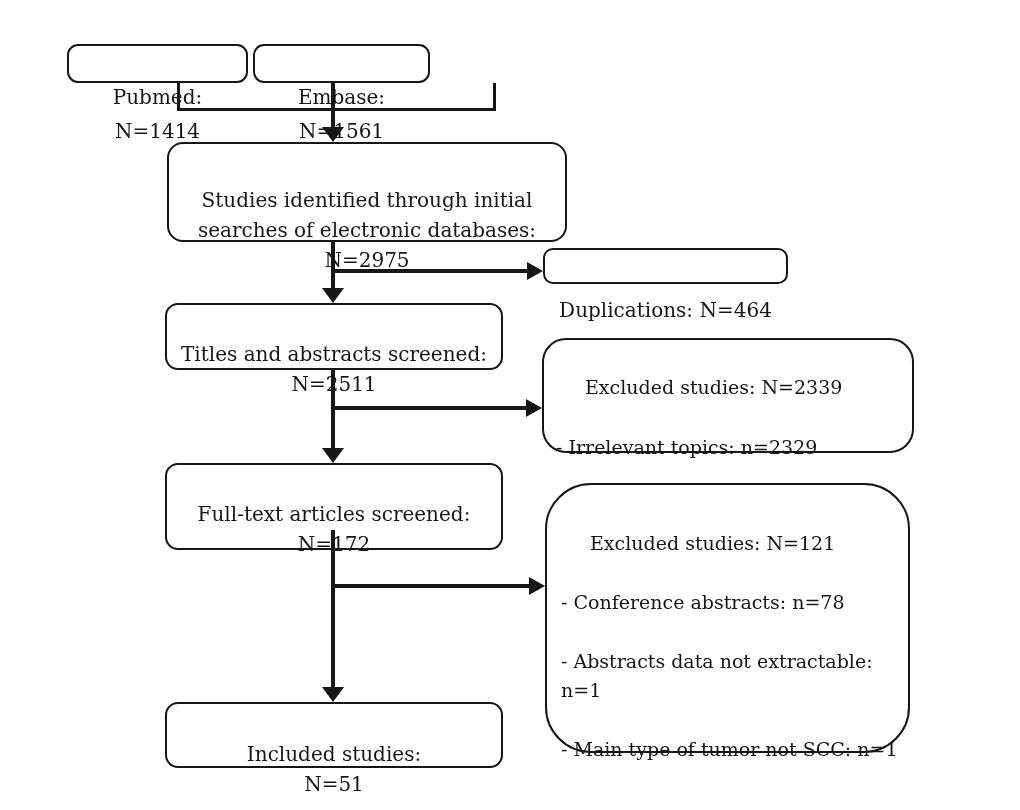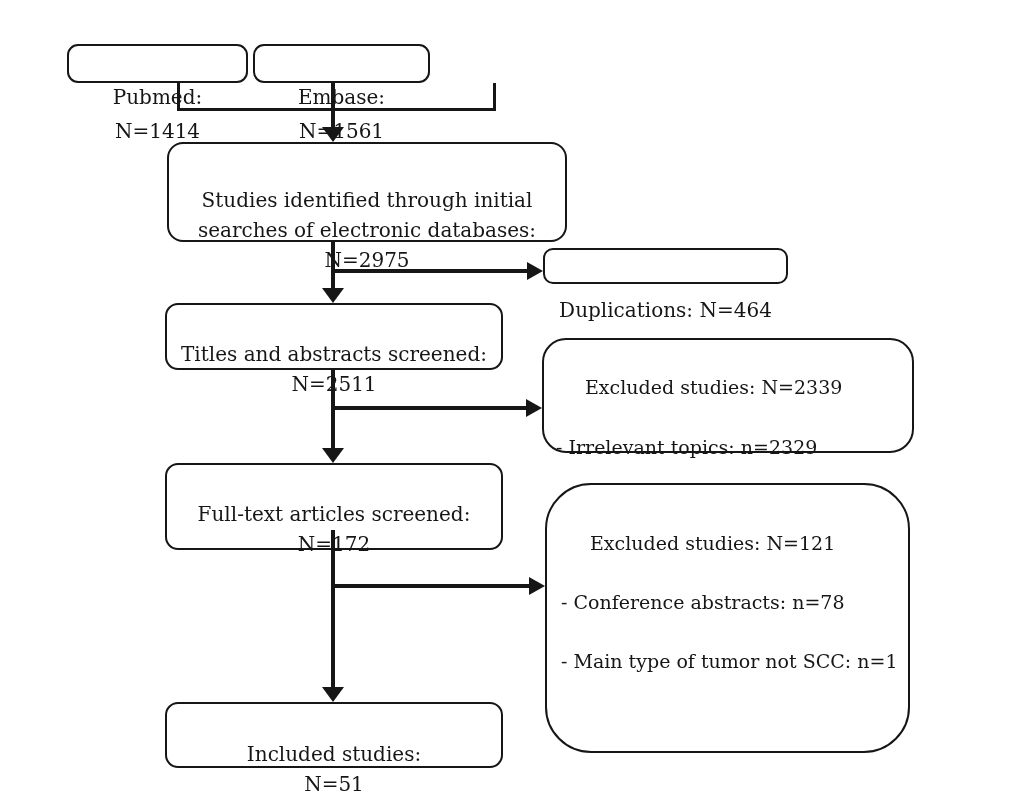--- a/index.html
+++ b/index.html
@@ -120,20 +120,21 @@
   </div>
 
   <div class="line" style="left:331px; top:530px; width:4px; height:158px;"></div>
   <div class="arrow-down" style="left:322px; top:687px;"></div>
   <div class="line" style="left:331px; top:584px; width:198px; height:4px;"></div>
   <div class="arrow-right" style="left:529px; top:577px;"></div>
 
   <div class="box exc" style="left:545px; top:483px; width:365px; height:270px; border-radius:46px; padding:14px 6px 0 14px;">
     <div class="hdr">Excluded studies: N=121</div>
     <div class="bullet">- Conference abstracts: n=78</div>
+    <div class="bullet">- Abstracts data not extractable: n=1</div>
     <div class="bullet">- Main type of tumor not SCC: n=1</div>
     
     
   </div>
 
   <div class="box" style="left:165px; top:702px; width:338px; height:66px; border-radius:13px; padding-top:5px; line-height:30px;">
     <span>Included studies:
 N=51</span>
   </div>
 

